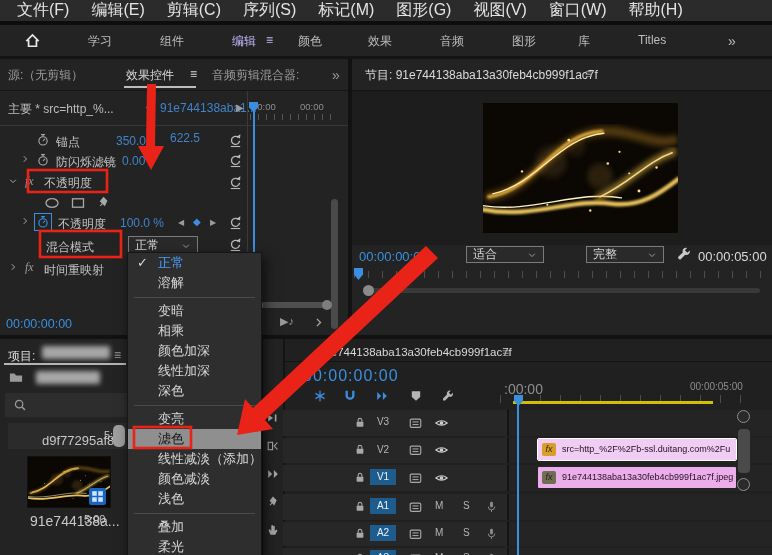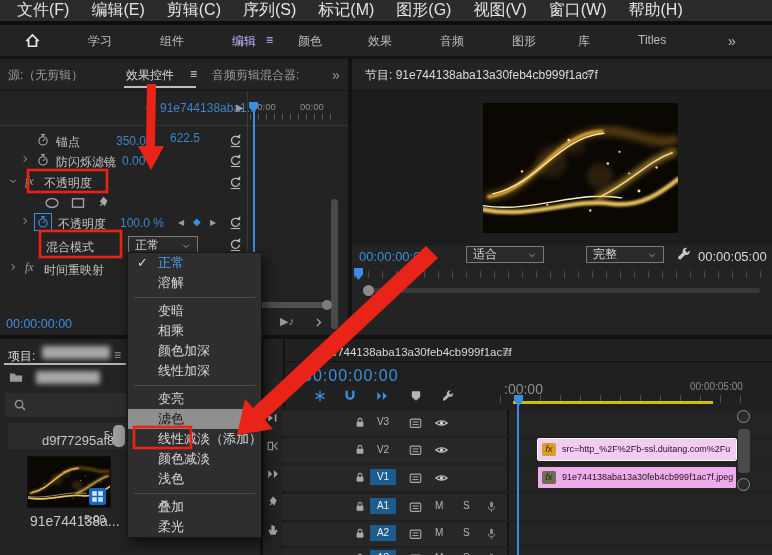--- a/index.html
+++ b/index.html
@@ -237,20 +237,21 @@
 
 <div id="ecpanel" class="abs panel">
   <span class="ptab" style="left:8px">源:（无剪辑）</span>
   <span class="ptab active" style="left:126px">效果控件</span>
   <span class="ptab active" style="left:190px">≡</span>
   <div class="abs" style="left:124px;top:27px;width:72px;height:2px;background:#bdbdbd"></div>
   <span class="ptab" style="left:212px">音频剪辑混合器:</span>
   <span class="ptab" style="left:332px;font-size:14px">»</span>
   <div class="abs" style="left:0;top:31px;width:348px;height:1px;background:#141414"></div>
 
+  <span class="abs" style="left:8px;top:42px;color:#bdbdbd">主要 * src=http_%...</span>
   <span class="ico abs" style="left:144px;top:44px;color:#9a9a9a">
       <svg class="i" width="11" height="11">
         <use href="#i-chevd"></use>
       </svg>
     </span>
   <span class="abs val" style="left:160px;top:42px">91e744138aba1...</span>
   <span class="abs" style="left:236px;top:43px;color:#9a9a9a;font-size:10px">▶</span>
   <div class="abs" style="left:0;top:66px;width:348px;height:1px;background:#373737"></div>
 
   <div class="abs" style="left:247px;top:32px;width:1px;height:250px;background:#3a3a3a"></div>
@@ -670,20 +671,21 @@
 </div>
 
 <div id="blendmenu" class="abs">
   <div class="bm-item checked"><span class="bm-check">✓</span><span>正常</span></div>
   <div class="bm-item"><span>溶解</span></div>
   <div class="bm-div"></div>
   <div class="bm-item"><span>变暗</span></div>
   <div class="bm-item"><span>相乘</span></div>
   <div class="bm-item"><span>颜色加深</span></div>
   <div class="bm-item"><span>线性加深</span></div>
+  <div class="bm-item"><span>深色</span></div>
   <div class="bm-div"></div>
   <div class="bm-item"><span>变亮</span></div>
   <div class="bm-item hover"><span>滤色</span></div>
   <div class="bm-item"><span>线性减淡（添加）</span></div>
   <div class="bm-item"><span>颜色减淡</span></div>
   <div class="bm-item"><span>浅色</span></div>
   <div class="bm-div"></div>
   <div class="bm-item"><span>叠加</span></div>
   <div class="bm-item"><span>柔光</span></div>
 </div>

